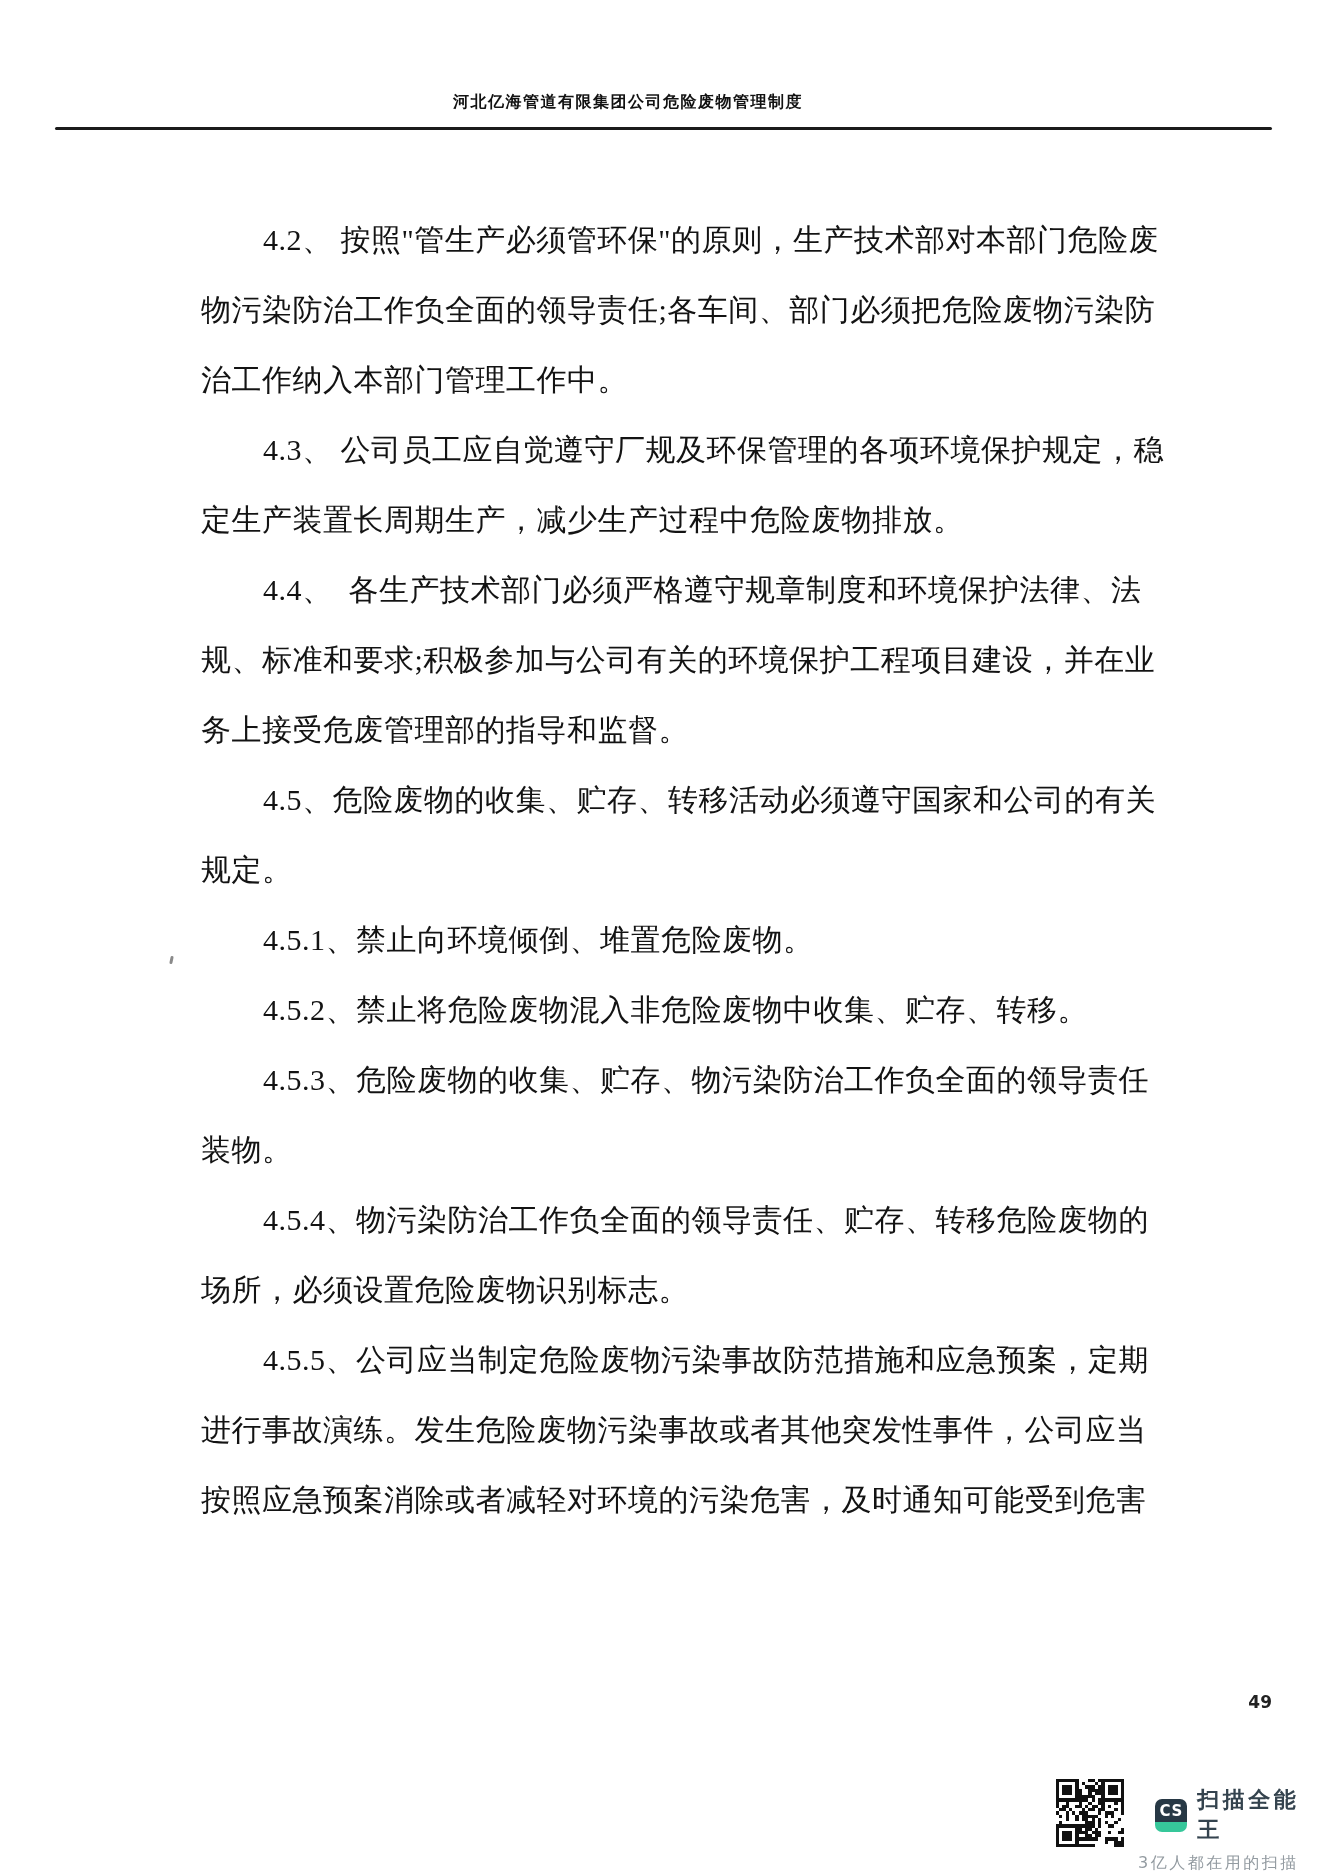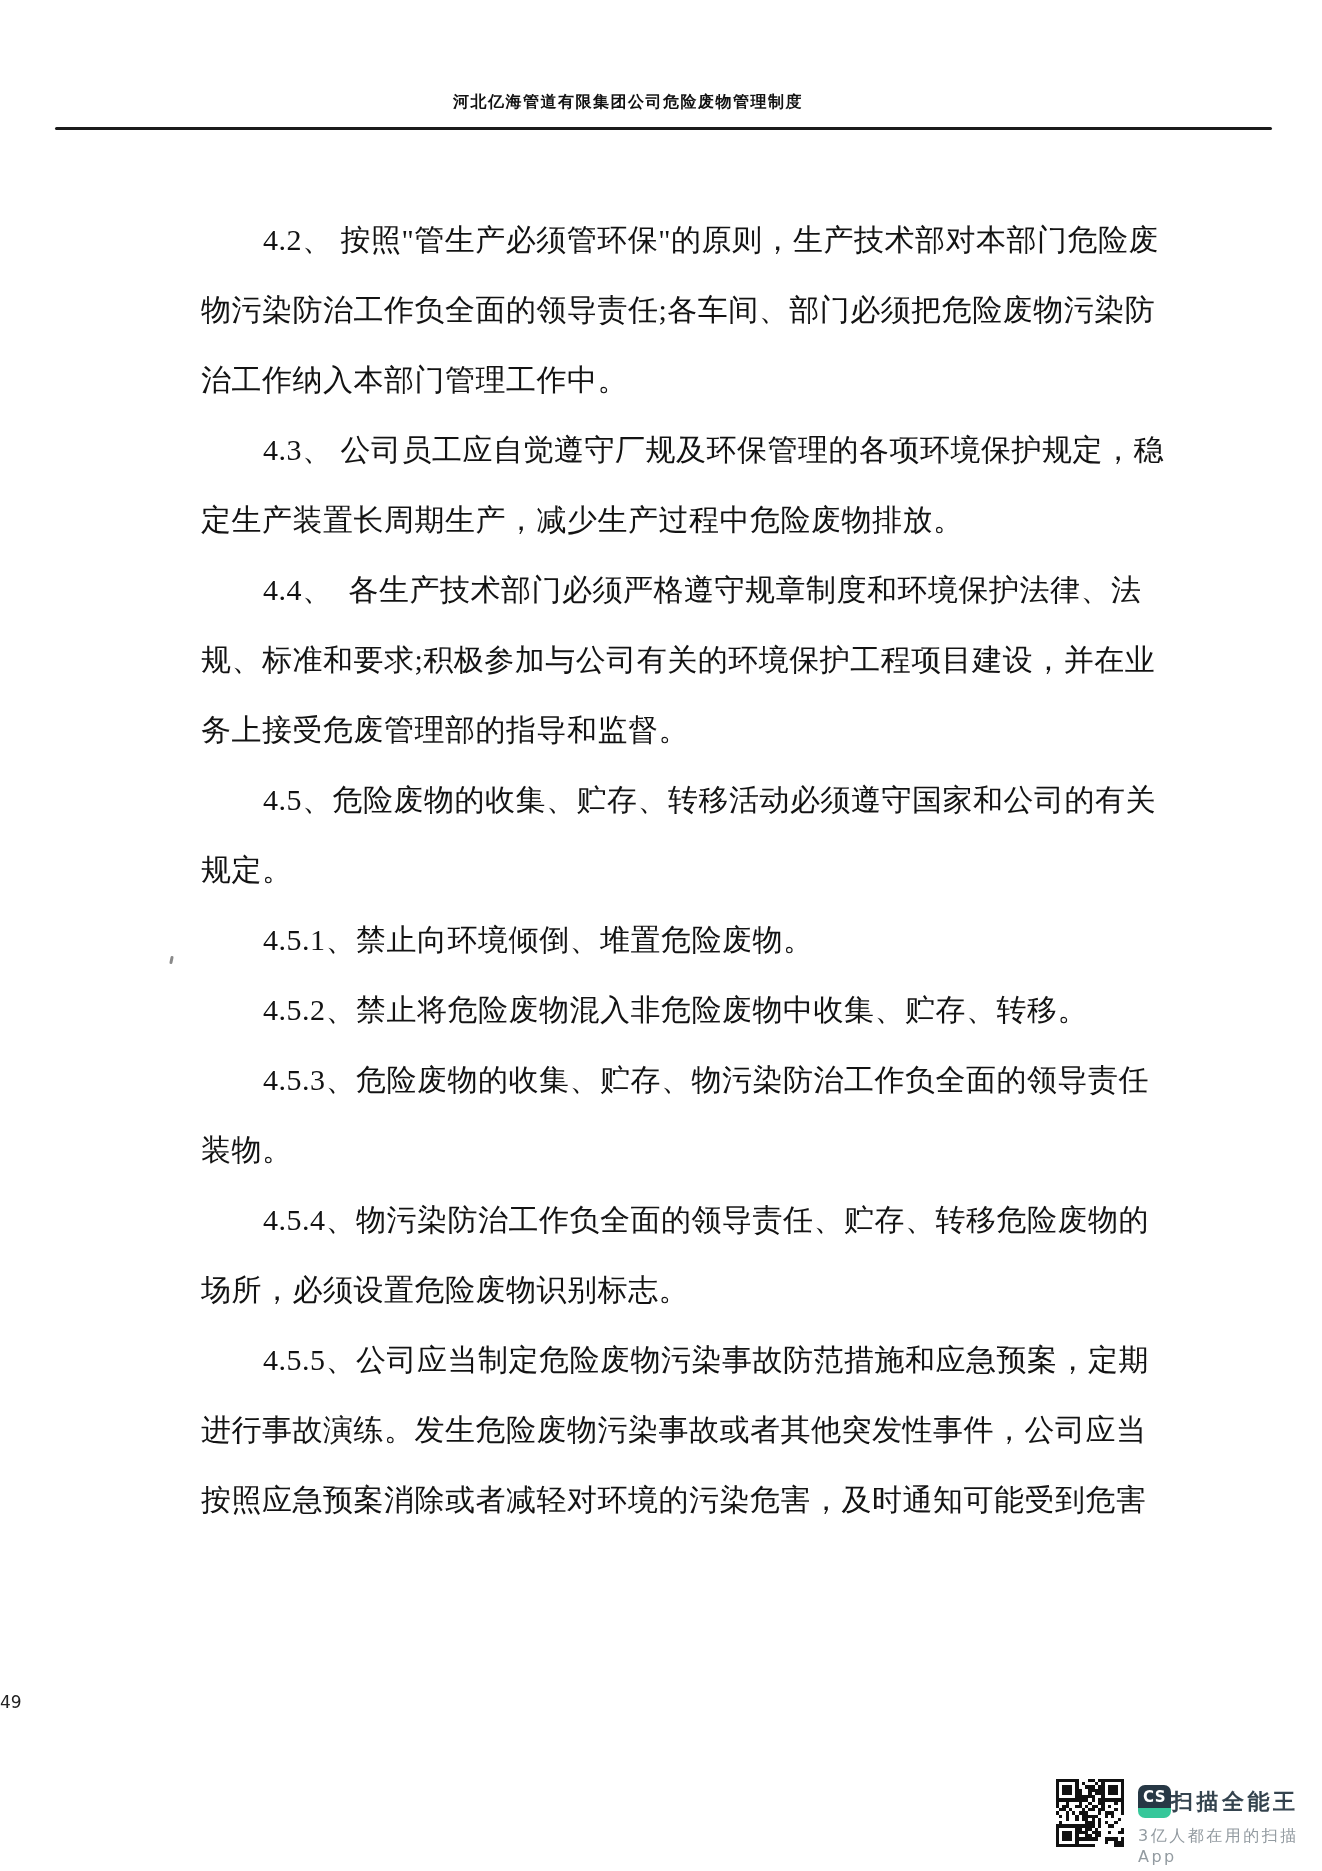--- a/index.html
+++ b/index.html
@@ -37,33 +37,33 @@
   }
   .doc-line.first-line{ text-indent:62px; }
   
   .scan-speck{
     position:absolute;left:170px;top:956px;width:3px;height:8px;
     background:#8a8a8a;border-radius:2px;transform:rotate(12deg);
   }
   
   .page-number{
     position:absolute;top:1692px;left:0;right:50px;
-    text-align:left;
-    font-size:17px;font-weight:400;color:#222;
+    text-align:right;
+    font-size:17px;font-weight:700;color:#222;
     font-family:"DejaVu Sans","Liberation Sans",sans-serif;
   }
   
   .scan-footer{
     position:absolute;left:1056px;top:1779px;
     display:flex;align-items:flex-start;gap:14px;
     font-family:"DejaVu Sans","Liberation Sans",sans-serif;
   }
   .qr-wrap{width:68px;height:68px;}
   .scan-right{padding-top:6px;}
-  .brand-row{display:flex;align-items:center;}
+  .brand-row{display:flex;align-items:center;gap:10px;margin-left:17px;}
   .cs-badge{
     width:33px;height:33px;border-radius:7px;
     background:linear-gradient(#273845 0 71%, #36c79a 71% 100%);
     display:flex;justify-content:center;
     box-sizing:border-box;
   }
   .cs-badge span{
     color:#ffffff;font-size:15px;font-weight:700;line-height:24px;
     letter-spacing:0.5px;
   }

